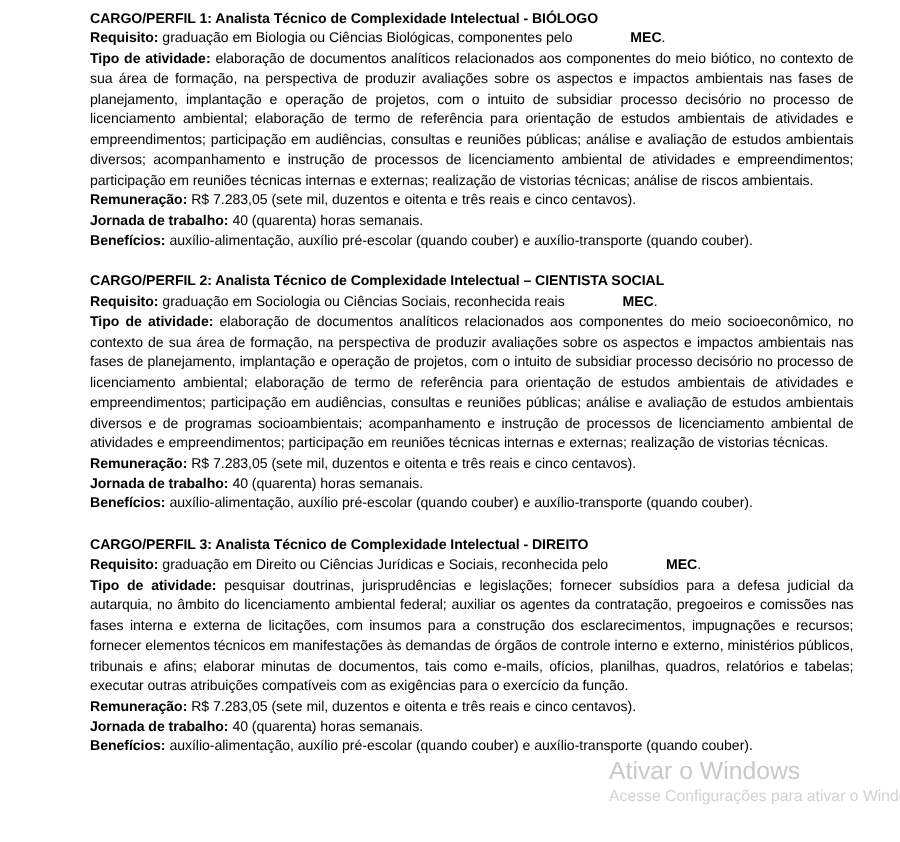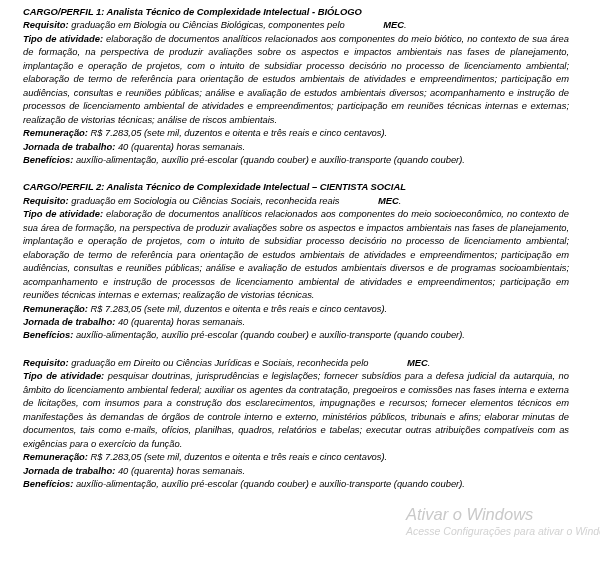--- a/index.html
+++ b/index.html
@@ -13,23 +13,22 @@
     height: 561px;
     overflow: hidden;
     font-family: "Liberation Sans", "DejaVu Sans", sans-serif;
     color: #000000;
     position: relative;
   }
   .page {
     box-sizing: border-box;
     width: 600px;
     height: 561px;
-    padding: 5px 31px 0 23px;
+    padding: 5px 31px 0 60px;
     position: relative;
-    font-style: italic;
   }
   .cargo-block {
     margin: 0 0 14px 0;
   }
   .cargo-block:last-of-type {
     margin-bottom: 0;
   }
   p {
     margin: 0;
     padding: 0;
@@ -98,20 +97,21 @@
   <div class="cargo-block">
     <p class="heading">CARGO/PERFIL 2: Analista Técnico de Complexidade Intelectual – CIENTISTA SOCIAL</p>
     <p class="field-line"><span class="lbl">Requisito:</span> <span>graduação em Sociologia ou Ciências Sociais, reconhecida reais </span><span class="strong-inline">MEC</span><span>.</span></p>
     <p class="activity"><span class="lbl">Tipo de atividade:</span> <span>elaboração de documentos analíticos relacionados aos componentes do meio socioeconômico, no contexto de sua área de formação, na perspectiva de produzir avaliações sobre os aspectos e impactos ambientais nas fases de planejamento, implantação e operação de projetos, com o intuito de subsidiar processo decisório no processo de licenciamento ambiental; elaboração de termo de referência para orientação de estudos ambientais de atividades e empreendimentos; participação em audiências, consultas e reuniões públicas; análise e avaliação de estudos ambientais diversos e de programas socioambientais; acompanhamento e instrução de processos de licenciamento ambiental de atividades e empreendimentos; participação em reuniões técnicas internas e externas; realização de vistorias técnicas.</span></p>
     <p class="field-line"><span class="lbl">Remuneração:</span> <span>R$ 7.283,05 (sete mil, duzentos e oitenta e três reais e cinco centavos).</span></p>
     <p class="field-line"><span class="lbl">Jornada de trabalho:</span> <span>40 (quarenta) horas semanais.</span></p>
     <p class="field-line"><span class="lbl">Benefícios:</span> <span>auxílio-alimentação, auxílio pré-escolar (quando couber) e auxílio-transporte (quando couber).</span></p>
   </div>
 
   <div class="cargo-block">
+    <p class="heading">CARGO/PERFIL 3: Analista Técnico de Complexidade Intelectual - DIREITO</p>
     <p class="field-line"><span class="lbl">Requisito:</span> <span>graduação em Direito ou Ciências Jurídicas e Sociais, reconhecida pelo </span><span class="strong-inline">MEC</span><span>.</span></p>
     <p class="activity"><span class="lbl">Tipo de atividade:</span> <span>pesquisar doutrinas, jurisprudências e legislações; fornecer subsídios para a defesa judicial da autarquia, no âmbito do licenciamento ambiental federal; auxiliar os agentes da contratação, pregoeiros e comissões nas fases interna e externa de licitações, com insumos para a construção dos esclarecimentos, impugnações e recursos; fornecer elementos técnicos em manifestações às demandas de órgãos de controle interno e externo, ministérios públicos, tribunais e afins; elaborar minutas de documentos, tais como e-mails, ofícios, planilhas, quadros, relatórios e tabelas; executar outras atribuições compatíveis com as exigências para o exercício da função.</span></p>
     <p class="field-line"><span class="lbl">Remuneração:</span> <span>R$ 7.283,05 (sete mil, duzentos e oitenta e três reais e cinco centavos).</span></p>
     <p class="field-line"><span class="lbl">Jornada de trabalho:</span> <span>40 (quarenta) horas semanais.</span></p>
     <p class="field-line"><span class="lbl">Benefícios:</span> <span>auxílio-alimentação, auxílio pré-escolar (quando couber) e auxílio-transporte (quando couber).</span></p>
   </div>
 
   <div class="watermark">
     <div class="wm-title">Ativar o Windows</div>
     <div class="wm-sub">Acesse Configurações para ativar o Windows.</div>

